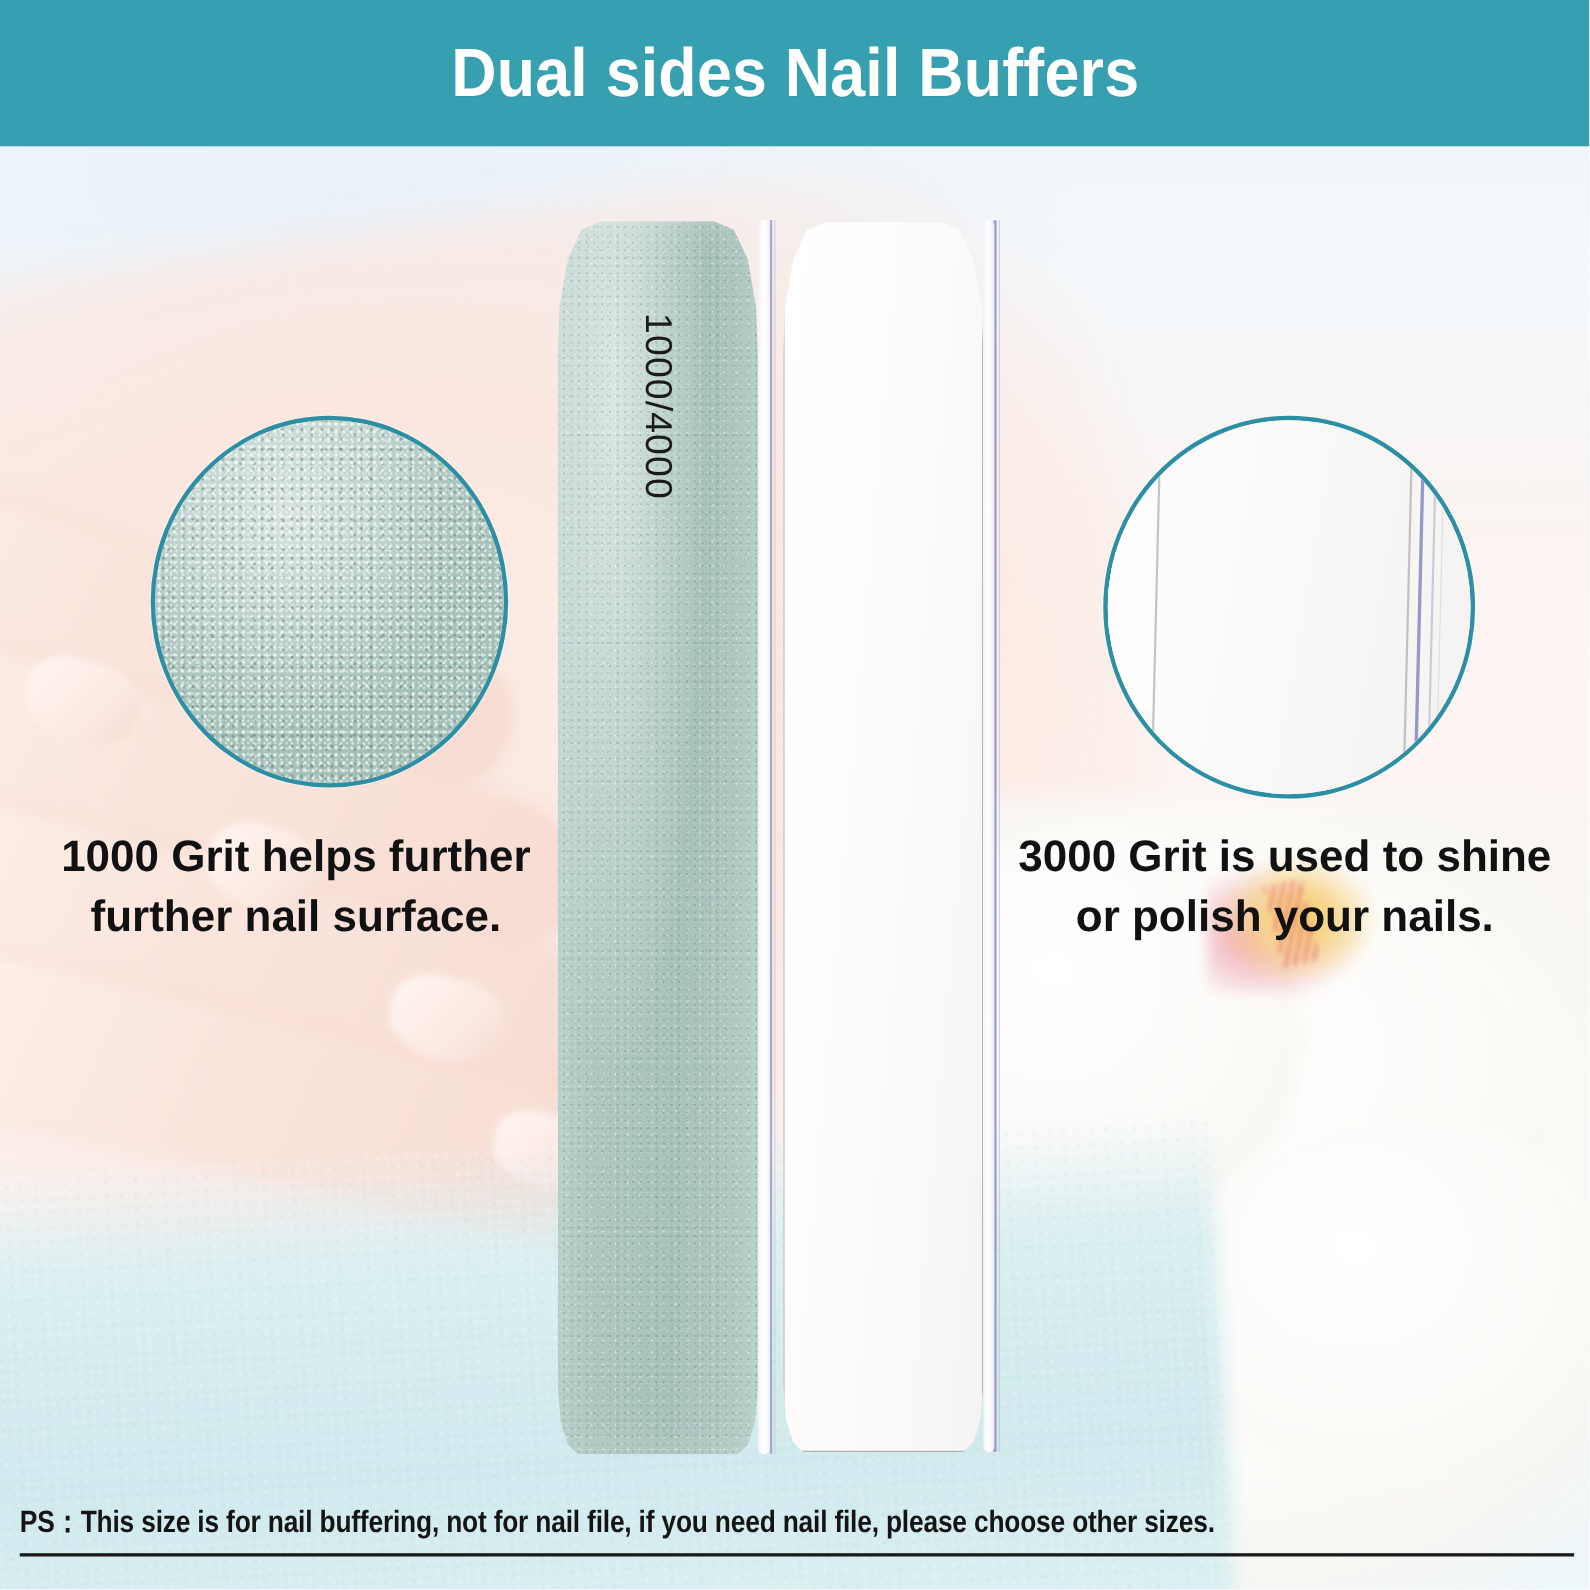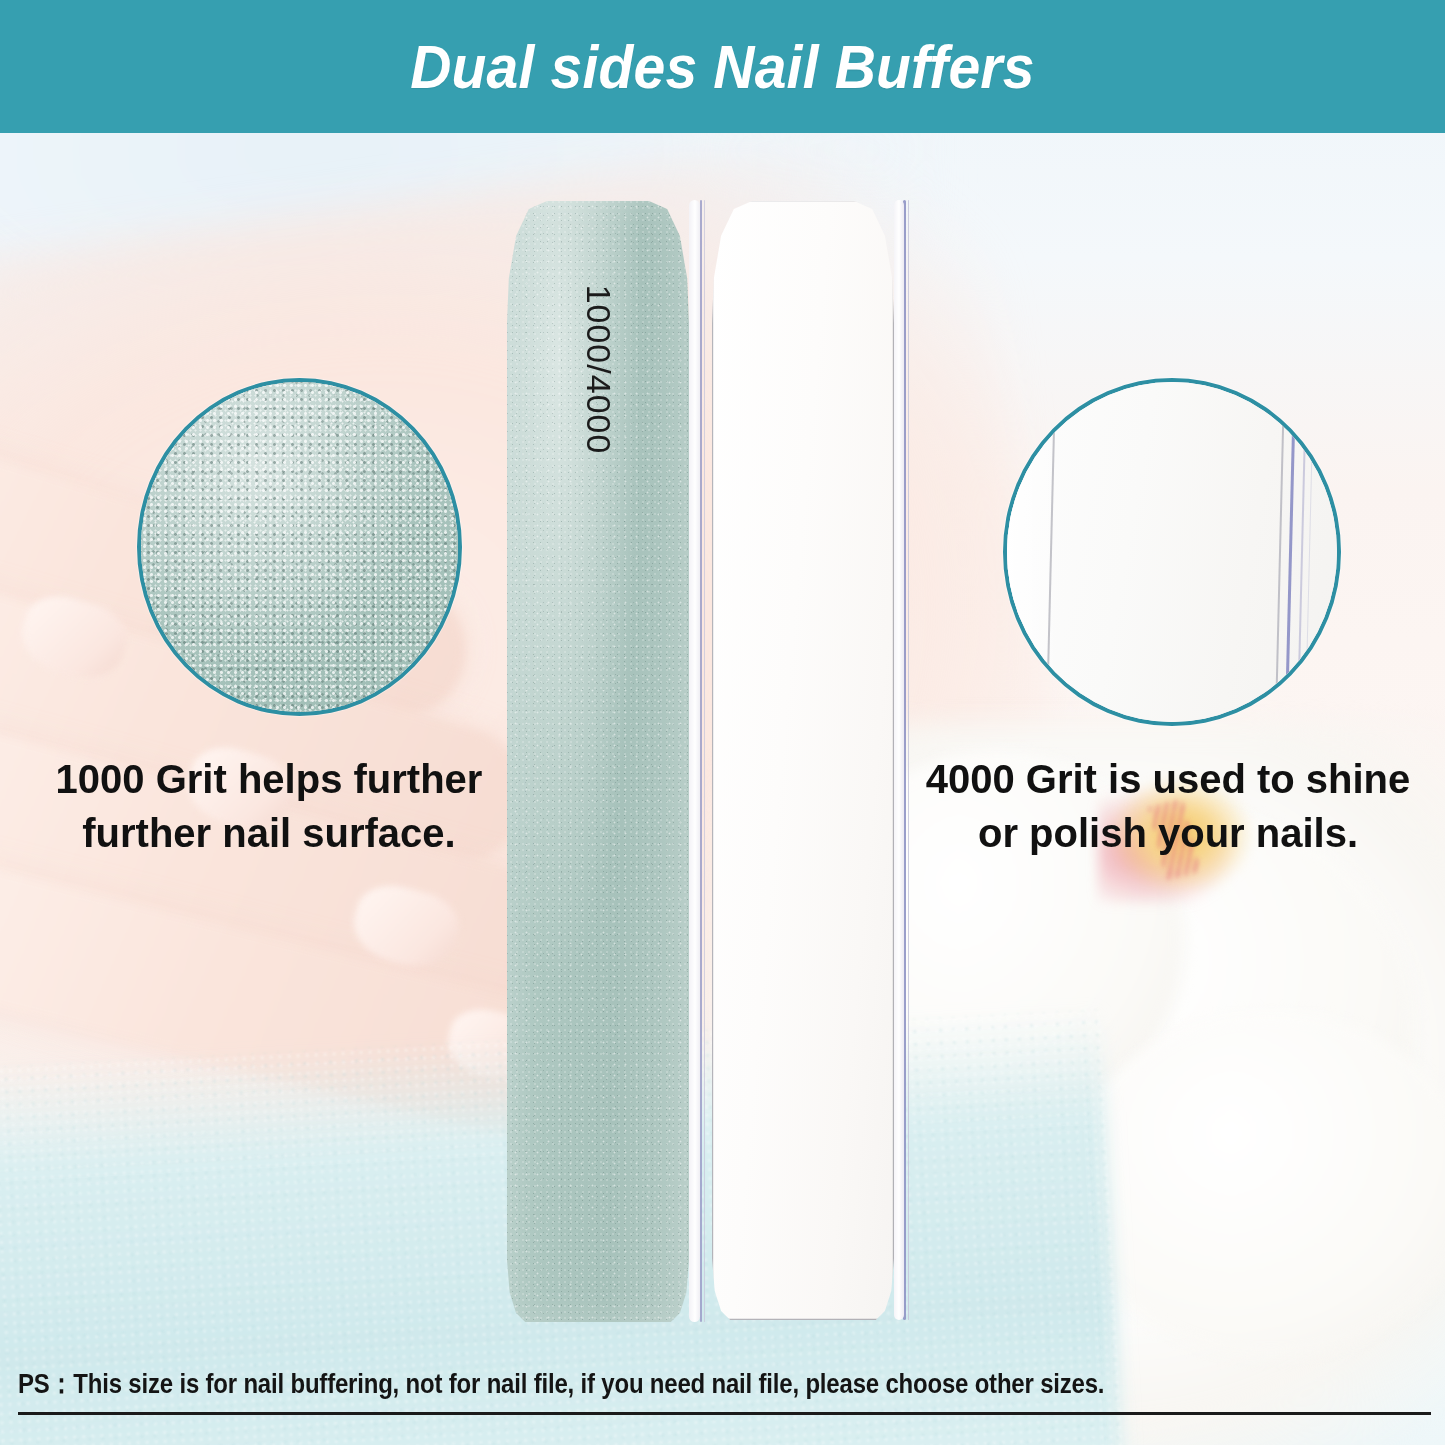--- a/index.html
+++ b/index.html
@@ -111,21 +111,21 @@
   .bg-green-wash {
     position:absolute; right:-4%; bottom:4%; width:34%; height:22%;
     background: radial-gradient(ellipse at 50% 50%, rgba(215,236,232,.85) 0%, rgba(215,236,232,0) 72%);
     filter: blur(18px);
   }
 
   
   .header {
     position: absolute; left:0; top:0; width:100%; height:133px;
     background: #369fb0;
-    display:flex; align-items:center; justify-content:center;font-style:italic;
+    display:flex; align-items:center; justify-content:center;
   }
   .header-title {
     color:#ffffff;
     font-family:"Liberation Sans", sans-serif;
     font-weight:700;
     font-size:62px;
     letter-spacing:.2px;
     transform: scaleX(.92);
     text-shadow: 0 1px 1px rgba(0,0,0,.08);
     white-space:nowrap;
@@ -360,20 +360,20 @@
 
   <div class="callout callout-right">
     <div class="zoom-fill"></div>
     <div class="corner-shade"></div>
     <div class="vline vl-1"></div>
     <div class="vline vl-2"></div>
     <div class="vline vl-3"></div>
     <div class="vline vl-4"></div>
     <div class="vline vl-5"></div>
   </div>
-  <div class="caption caption-right">4000 Grit is used to shine or polish your nails.</div>
+  <div class="caption caption-right">3000 Grit is used to shine or polish your nails.</div>
 
   <div class="ps-wrap">
     <div class="ps-text">PS：This size is for nail buffering, not for nail file, if you need nail file, please choose other sizes.</div>
     <div class="ps-rule"></div>
   </div>
 
 </div>
 
 </body></html>

